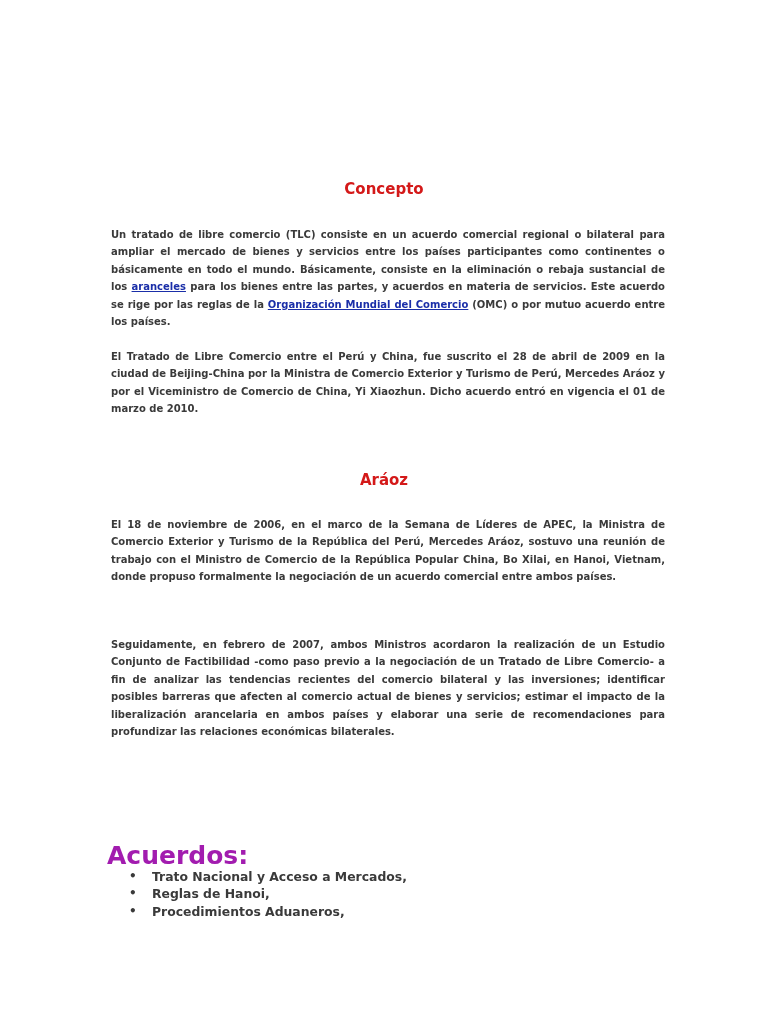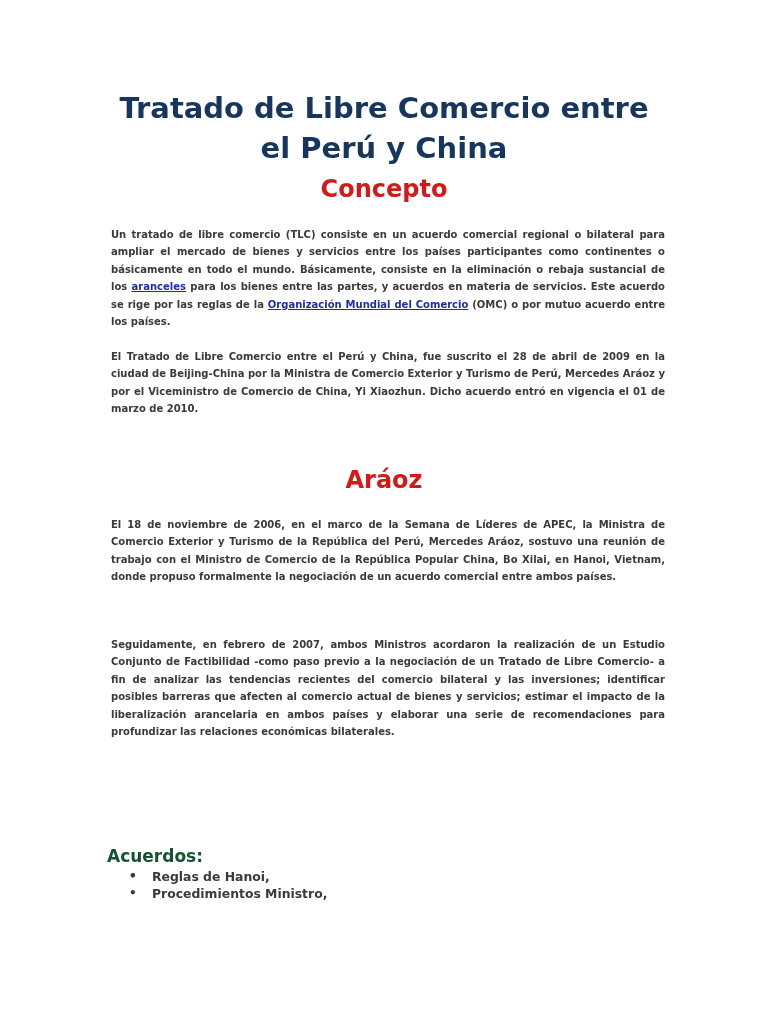--- a/index.html
+++ b/index.html
@@ -33,21 +33,21 @@
       line-height: 40px;
       color: #17365d;
       margin: 0;
     }
     .section-heading {
       position: absolute;
       left: 0;
       width: 554px;
       text-align: center;
       font-weight: bold;
-      font-size: 24px;
+      font-size: 15px;
       line-height: 28px;
       color: #d41919;
       margin: 0;
     }
     .para {
       position: absolute;
       left: 0;
       width: 554px;
       margin: 4px;
       font-size: 10px;
@@ -60,23 +60,23 @@
       color: #1a2ea8;
       text-decoration: underline;
       font-weight: bold;
     }
     .acuerdos-heading {
       position: absolute;
       left: 0;
       top: 843px;
       margin: 0;
       font-weight: bold;
-      font-size: 17px;
+      font-size: 25px;
       line-height: 26px;
-      color: #14532d;
+      color: #a21caf;
     }
     .acuerdos-list {
       position: absolute;
       left: 0;
       top: 868px;
       margin: 0;
       padding: 0;
       list-style: none;
     }
     .acuerdos-list li {
@@ -93,37 +93,36 @@
       top: 0;
       font-size: 12px;
     }
   </style>
 </head>
 <body>
 
 <div class="page">
 
   <h1 class="title">
-    <span>Tratado de Libre Comercio entre</span><br>
-    <span>el Perú y China</span>
+    <br>
   </h1>
 
   <h2 class="section-heading" style="top:175px;">Concepto</h2>
 
   <p class="para" style="top:222px;"><span>Un tratado de libre comercio (TLC) consiste en un acuerdo comercial regional o bilateral para ampliar el mercado de bienes y servicios entre los países participantes como continentes o básicamente en todo el mundo. Básicamente, consiste en la eliminación o rebaja sustancial de los </span><a href="#">aranceles</a><span> para los bienes entre las partes, y acuerdos en materia de servicios. Este acuerdo se rige por las reglas de la </span><a href="#">Organización Mundial del Comercio</a><span> (OMC) o por mutuo acuerdo entre los países.</span></p>
 
   <p class="para" style="top:344px;">El Tratado de Libre Comercio entre el Perú y China, fue suscrito el 28 de abril de 2009 en la ciudad de Beijing-China por la Ministra de Comercio Exterior y Turismo de Perú, Mercedes Aráoz y por el Viceministro de Comercio de China, Yi Xiaozhun. Dicho acuerdo entró en vigencia el 01 de marzo de 2010.</p>
 
   <h2 class="section-heading" style="top:466px;">Aráoz</h2>
 
   <p class="para" style="top:512px;">El 18 de noviembre de 2006, en el marco de la Semana de Líderes de APEC, la Ministra de Comercio Exterior y Turismo de la República del Perú, Mercedes Aráoz, sostuvo una reunión de trabajo con el Ministro de Comercio de la República Popular China, Bo Xilai, en Hanoi, Vietnam, donde propuso formalmente la negociación de un acuerdo comercial entre ambos países.</p>
 
   <p class="para" style="top:632px;">Seguidamente, en febrero de 2007, ambos Ministros acordaron la realización de un Estudio Conjunto de Factibilidad -como paso previo a la negociación de un Tratado de Libre Comercio- a fin de analizar las tendencias recientes del comercio bilateral y las inversiones; identificar posibles barreras que afecten al comercio actual de bienes y servicios; estimar el impacto de la liberalización arancelaria en ambos países y elaborar una serie de recomendaciones para profundizar las relaciones económicas bilaterales.</p>
 
   <h3 class="acuerdos-heading">Acuerdos:</h3>
 
   <ul class="acuerdos-list">
-    <li><span class="bullet">•</span></li>
+    <li><span class="bullet">•</span><span>Trato Nacional y Acceso a Mercados,</span></li>
     <li><span class="bullet">•</span><span>Reglas de Hanoi,</span></li>
-    <li><span class="bullet">•</span><span>Procedimientos Ministro,</span></li>
+    <li><span class="bullet">•</span><span>Procedimientos Aduaneros,</span></li>
   </ul>
 
 </div>
 
 </body></html>

